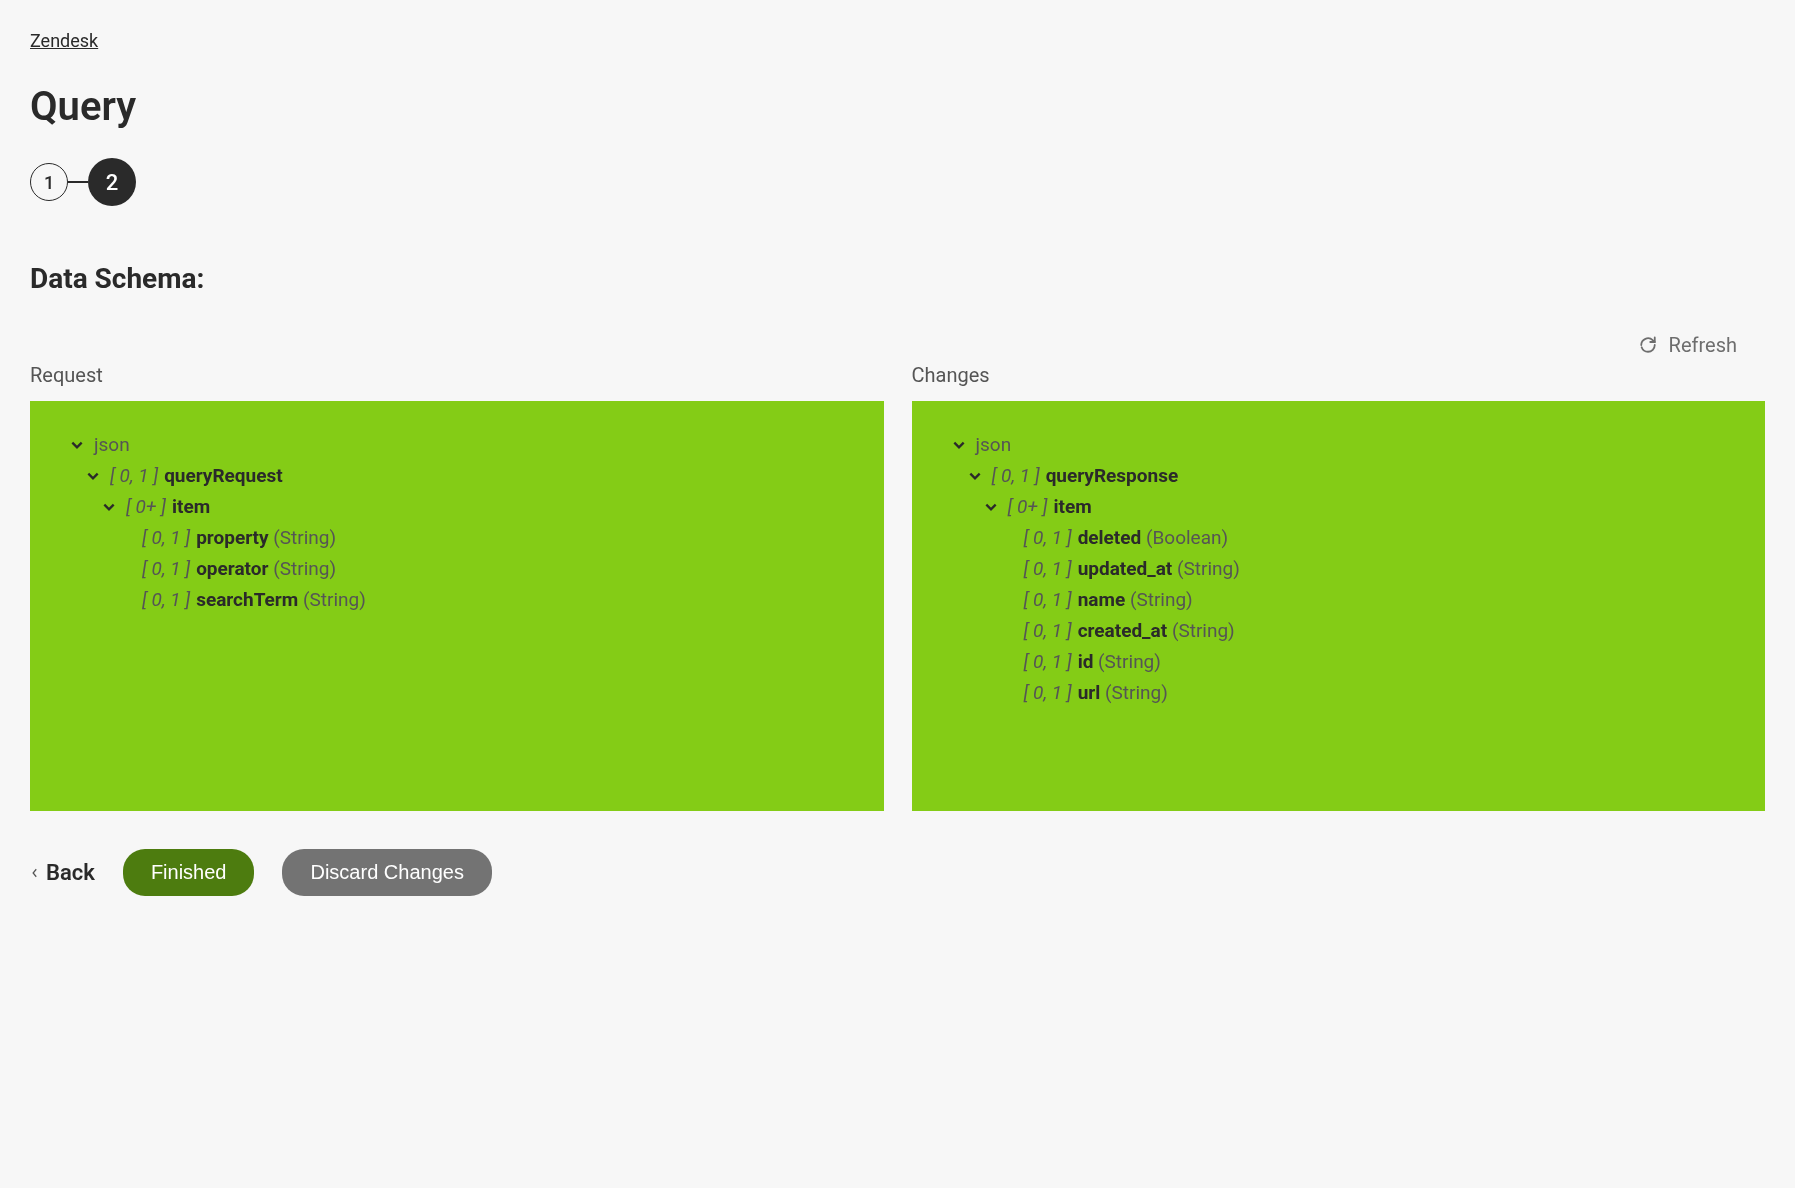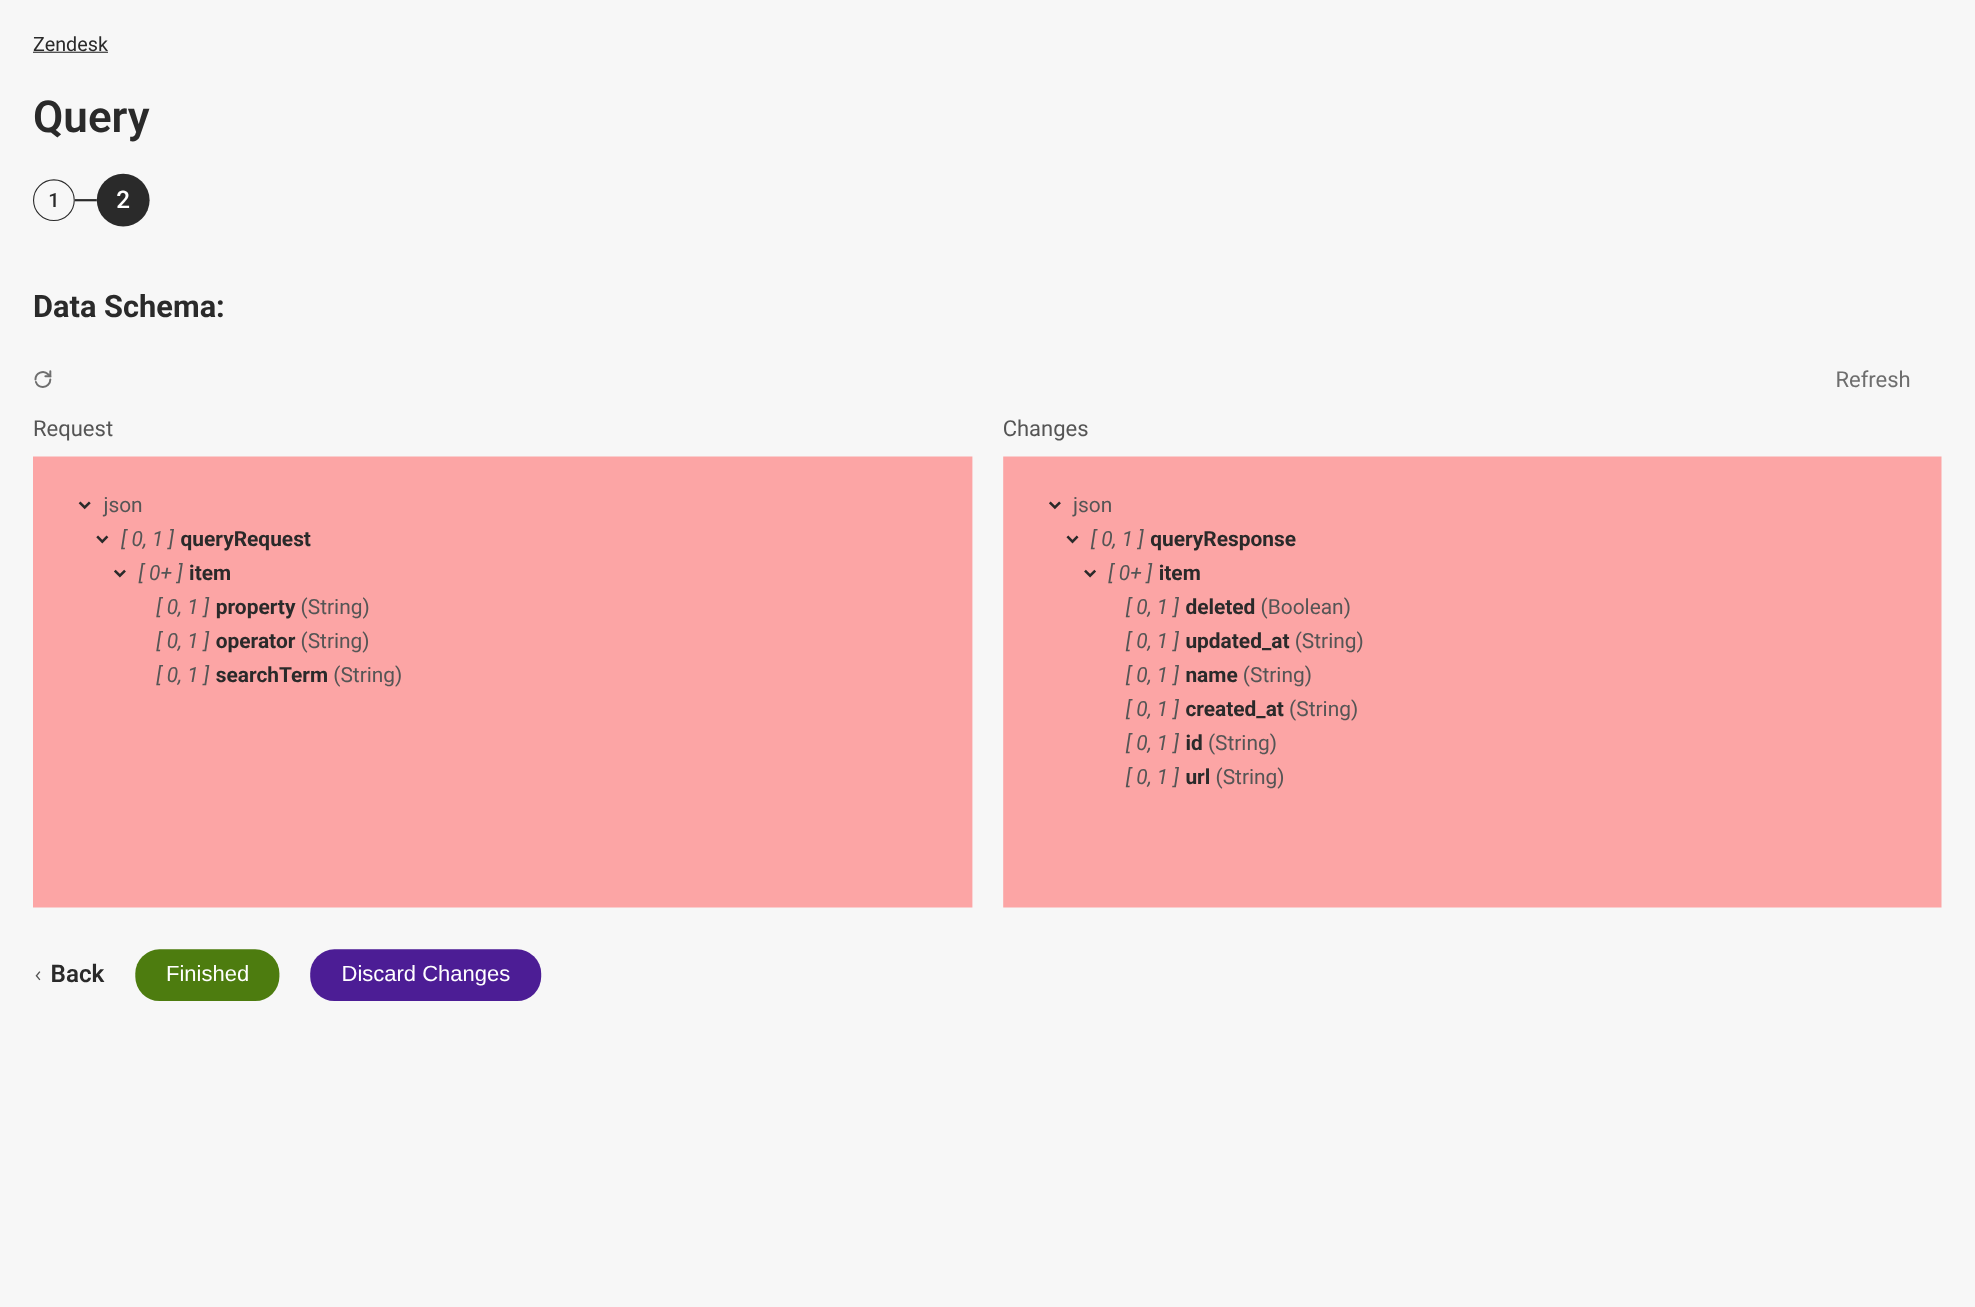--- a/index.html
+++ b/index.html
@@ -57,24 +57,24 @@
       background: #2a2a2a;
     }
     .schema-heading {
       font-size: 28px;
       font-weight: 700;
       color: #2a2a2a;
       margin-bottom: 38px;
     }
     .refresh-row {
       display: flex;
-      justify-content: space-between;
+      justify-content: flex-end;
       align-items: center;
       gap: 12px;
-      margin-bottom: 20px;
+      margin-bottom: 6px;
       padding-right: 28px;
       cursor: pointer;
     }
     .refresh-icon {
       width: 18px;
       height: 18px;
       color: #6e6e6e;
     }
     .refresh-label {
       font-size: 20px;
@@ -87,21 +87,21 @@
       justify-content: flex-end;
     }
     .panel-wrap { flex: 1; }
     .panel-label {
       font-size: 20px;
       color: #555;
       margin-bottom: 14px;
       display: block;
     }
     .panel {
-      background: #fca5a5;
+      background: #84cc16;
       min-height: 410px;
       padding: 28px 32px 28px 28px;
     }
     .tree-row {
       display: flex;
       align-items: center;
       font-size: 19px;
       line-height: 1;
       padding: 6px 0;
       white-space: nowrap;
@@ -140,21 +140,21 @@
     .btn {
       border: none;
       border-radius: 22px;
       padding: 12px 28px;
       font-size: 20px;
       font-weight: 500;
       cursor: pointer;
       color: #fff;
     }
     .btn-primary { background: #4d7c0f; }
-    .btn-secondary { background: #4c1d95; text-align: right; }
+    .btn-secondary { background: #737373; text-align: right; }
   </style>
 </head>
 <body>
 
 
 
 <a class="breadcrumb">Zendesk</a>
 
 <h1 class="page-title">Query</h1>
 

